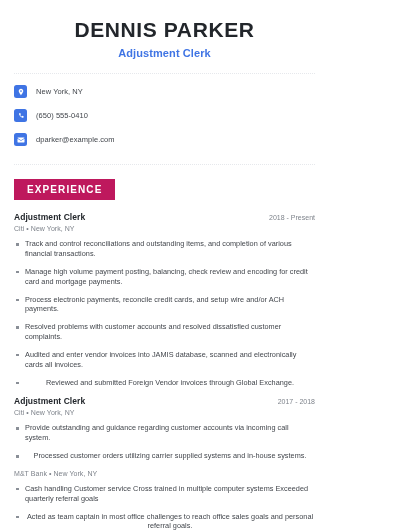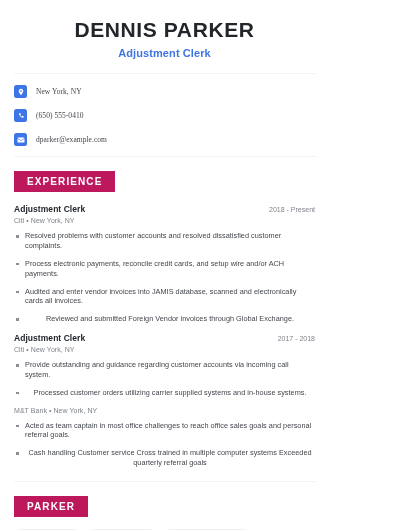--- a/index.html
+++ b/index.html
@@ -48,29 +48,28 @@
 
   .divider {
     height: 1px;
     margin: 0 14px;
     border-top: 1px dotted #e6e8ec;
   }
 
   
   .contact {
     padding: 11px 14px 10px 14px;
-    font-family: Liberation Serif, serif;
   }
   .contact-row {
     display: flex;
     align-items: center;
     margin-bottom: 11px;
     height: 13px;
   }
-  .contact-row:last-child { margin-bottom: 0; }
+  .contact-row:last-child { margin-bottom: 8px; }
   .c-icon {
     width: 13px;
     height: 13px;
     border-radius: 2.5px;
     background: #3f74e4;
     display: flex;
     align-items: center;
     justify-content: center;
     flex: 0 0 13px;
     margin-right: 9px;
@@ -222,44 +221,46 @@
 
     <div class="exp-list">
 
       <div class="exp-item">
         <div class="exp-head">
           <span class="exp-role">Adjustment Clerk</span>
           <span class="exp-dates">2018 - Present</span>
         </div>
         <div class="exp-meta">Citi • New York, NY</div>
         <ul class="bullets">
+          <li>Track and control reconciliations and outstanding items, and completion of various financial transactions.</li>
+          <li>Manage high volume payment posting, balancing, check review and encoding for credit card and mortgage payments.</li>
+          <li>Process electronic payments, reconcile credit cards, and setup wire and/or ACH payments.</li>
           <li>Resolved problems with customer accounts and resolved dissatisfied customer complaints.</li>
-          <li>Process electronic payments, reconcile credit cards, and setup wire and/or ACH payments.</li>
           <li>Audited and enter vendor invoices into JAMIS database, scanned and electronically cards all invoices.</li>
           <li>Reviewed and submitted Foreign Vendor invoices through Global Exchange.</li>
         </ul>
       </div>
 
       <div class="exp-item">
         <div class="exp-head">
           <span class="exp-role">Adjustment Clerk</span>
           <span class="exp-dates">2017 - 2018</span>
         </div>
         <div class="exp-meta">Citi • New York, NY</div>
         <ul class="bullets">
           <li>Provide outstanding and guidance regarding customer accounts via incoming call system.</li>
           <li>Processed customer orders utilizing carrier supplied systems and in-house systems.</li>
         </ul>
       </div>
 
       <div class="exp-item">
         <div class="exp-meta">M&amp;T Bank • New York, NY</div>
         <ul class="bullets">
+          <li>Cash handling Customer service Cross trained in multiple computer systems Exceeded quarterly referral goals</li>
           <li>Acted as team captain in most office challenges to reach office sales goals and personal referral goals.</li>
-          <li>Cash handling Customer service Cross trained in multiple computer systems Exceeded quarterly referral goals</li>
         </ul>
       </div>
 
     </div>
   </div>
 
   <div class="mid-divider"></div>
 
   <div class="section">
     <div class="badge-wrap">

